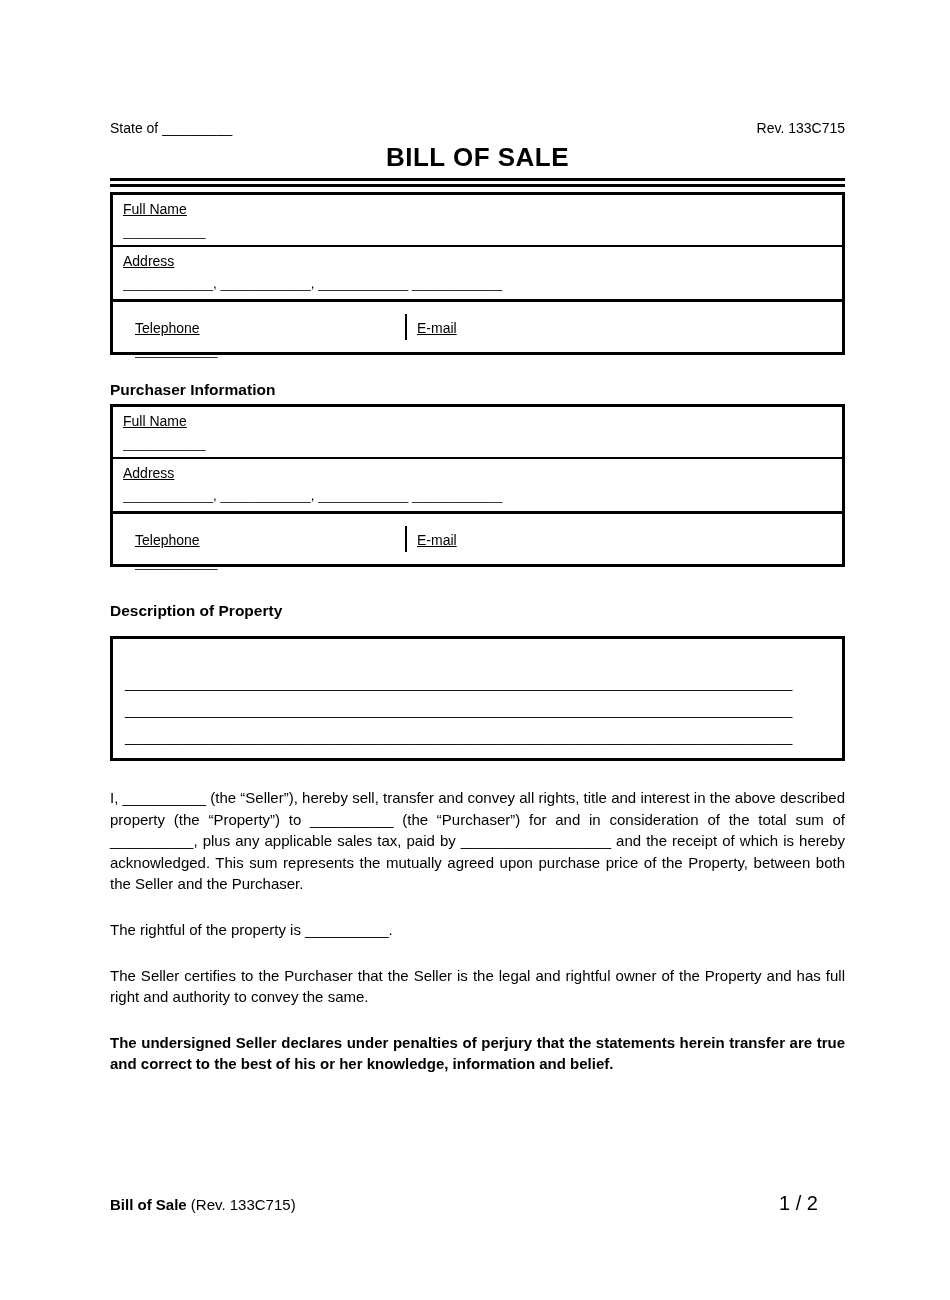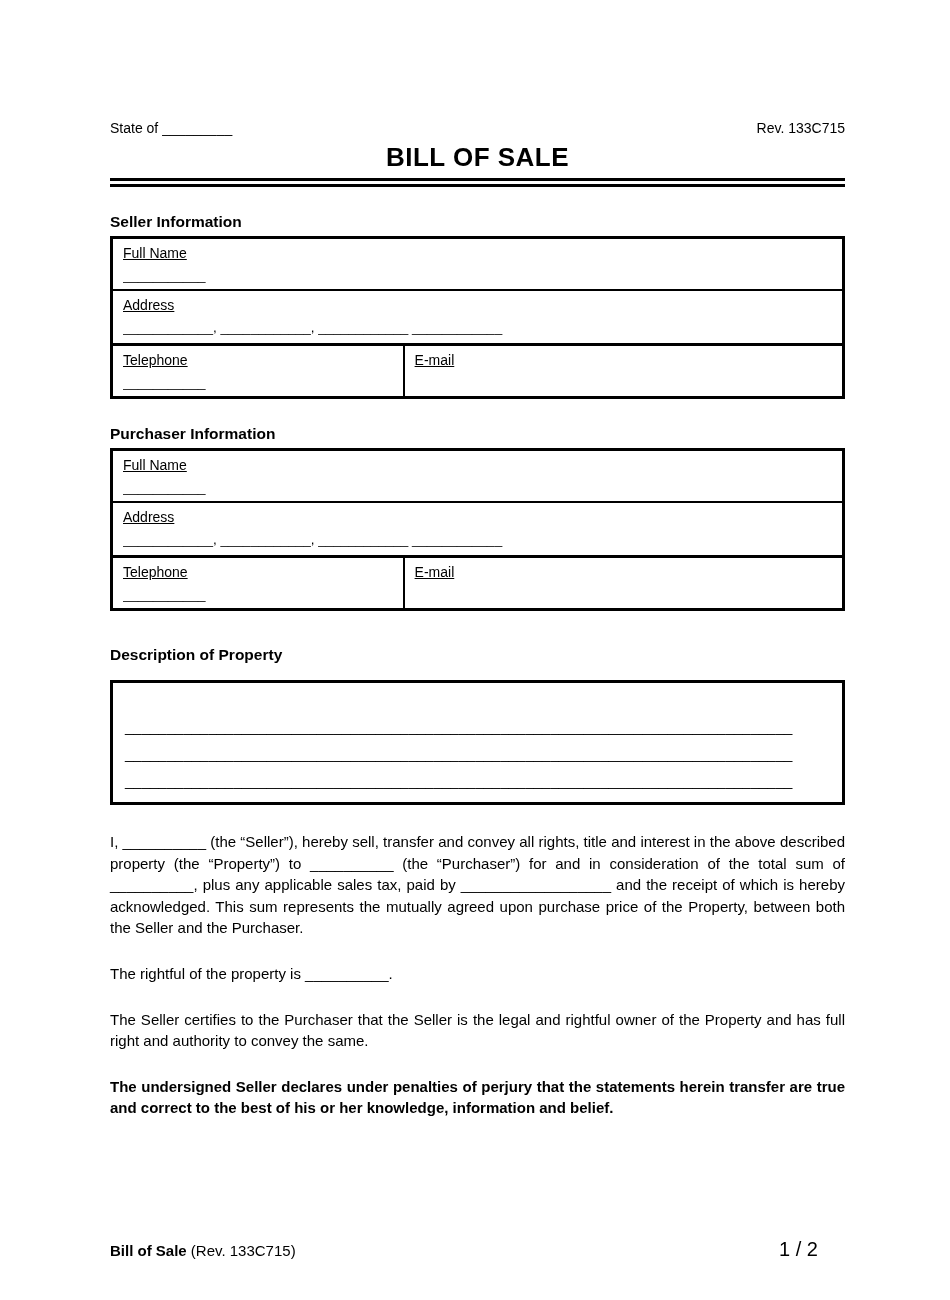--- a/index.html
+++ b/index.html
@@ -20,59 +20,58 @@
 
   
   .section-heading { font-size: 15.5px; font-weight: bold; margin-top: 26px; }
   .section-heading.desc { margin-top: 35px; }
 
   
   .info-table { border: 3px solid #000; margin-top: 5px; }
   .it-row { box-sizing: border-box; padding: 6px 10px 0 10px; }
   .row-a { height: 52px; border-bottom: 2px solid #000; }
   .row-b { height: 55px; border-bottom: 3px solid #000; }
-  .row-c { display: flex; height: 50px; padding: 0; }
+  .row-c { display: flex; height: 50px; padding: 12px; }
   .cell { box-sizing: border-box; padding: 6px 10px 0 10px; }
   .cell-phone { width: 40%; border-right: 2px solid #000; }
   .cell-email { flex: 1; }
   .field-label { font-size: 14px; text-decoration: underline; }
   .field-blank { font-size: 13.5px; margin-top: 7px; white-space: nowrap; overflow: hidden; }
 
   
   .desc-box { border: 3px solid #000; margin-top: 16px; height: 119px; padding-left: 12px; box-sizing: content-box; overflow: hidden; }
   .desc-line { font-size: 15px; line-height: 27px; white-space: nowrap; }
   .desc-line:first-child { margin-top: 30px; }
 
   
   .para { font-size: 15px; line-height: 21.6px; text-align: justify; margin: 24px 0 0 0; }
   .para.first { margin-top: 26px; }
   .para.bold { font-weight: bold; }
   .blank { white-space: nowrap; }
 
   
-  .footer { position: absolute; left: 110px; top: 1238px; width: 735px; display: flex; justify-content: space-between; align-items: baseline; }
+  .footer { position: absolute; left: 110px; top: 1192px; width: 735px; display: flex; justify-content: space-between; align-items: baseline; }
   .footer-left { font-size: 15px; }
   .footer-left .doc-name { font-weight: bold; }
   .footer-right { font-size: 20px; margin-right: 27px; }
 </style>
 </head>
 <body>
 
 <div class="page">
   <div class="content">
 
     <div class="header-row">
       <div><span>State of</span> <span class="blank">_________</span></div>
       <div>Rev. 133C715</div>
     </div>
 
     <div class="doc-title">BILL OF SALE</div>
     <div class="double-rule"></div>
 
-    <div class="section-heading">Seller Information</div>
     <div class="info-table">
       <div class="it-row row-a">
         <div class="field-label">Full Name</div>
         <div class="field-blank">___________</div>
       </div>
       <div class="it-row row-b">
         <div class="field-label">Address</div>
         <div class="field-blank">____________, ____________, ____________ ____________</div>
       </div>
       <div class="it-row row-c">

